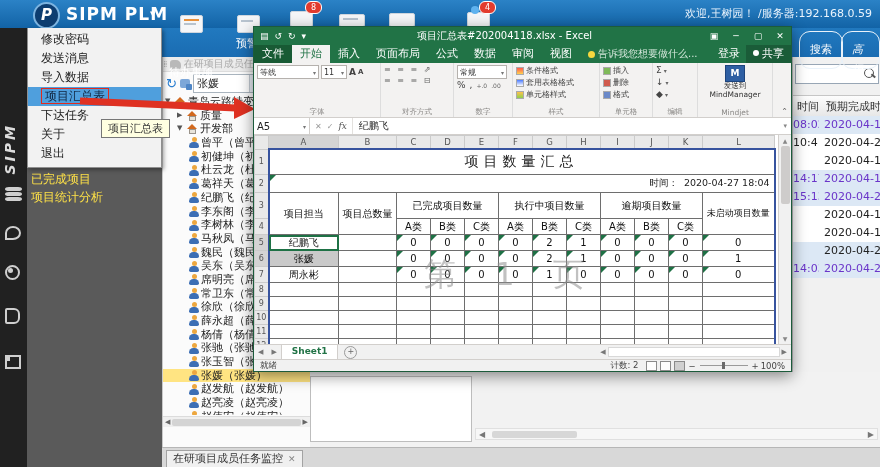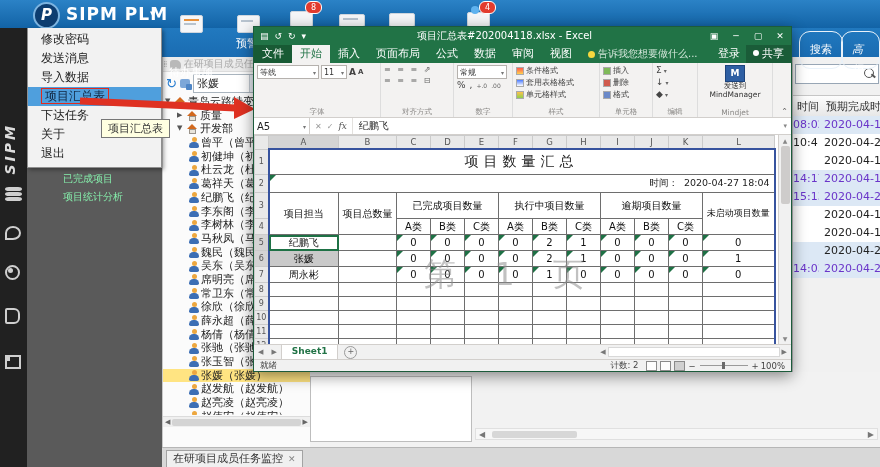--- a/index.html
+++ b/index.html
@@ -36,21 +36,21 @@
   .book{border:2px solid #cfcfcf;border-radius:2px 6px 6px 2px;width:11px;height:12px;}
   .card{border:2px solid #cfcfcf;width:12px;height:10px;}
   .card i{position:absolute;left:2px;top:2px;width:3px;height:4px;background:#cfcfcf;}
   
   .menu{left:27px;top:28px;width:135px;height:140px;background:#f2f2f2;border:1px solid #8f8f8f;border-top:none;
     box-shadow:2px 2px 4px rgba(0,0,0,.35);z-index:30;padding-top:2px;box-sizing:border-box;}
   .mi{height:19px;line-height:19px;padding-left:13px;font-size:12px;color:#222;}
   .mi.hl{background:#4f9fdd;}
   .redbox{border:1px solid #e02b1d;padding:0 3px;color:#10253f;}
   .darkpanel{left:27px;top:168px;width:135px;height:299px;background:#5a5a5a;z-index:5;}
-  .dk{padding-left:36px;height:18px;line-height:18px;font-size:10px;color:#86efac;}
+  .dk{padding-left:4px;height:18px;line-height:18px;font-size:12px;color:#fde047;}
   .tooltip{left:101px;top:119px;background:#ffffe1;border:1px solid #767676;padding:1px 6px;
     font-size:11px;color:#333;z-index:40;}
   .redarrow{left:76px;top:92px;z-index:35;}
   
   .tree{left:162px;top:57px;width:148px;height:390px;background:#fbfbfb;border-left:1px solid #c9c9c9;box-sizing:border-box;}
   .t-top{height:14px;background:#ececec;border-bottom:1px solid #dcdcdc;display:flex;align-items:center;gap:3px;
     color:#a9a9a9;font-size:10px;white-space:nowrap;overflow:hidden;}
   .grip{color:#b5b5b5;font-size:9px;letter-spacing:-1px;}
   .paw{width:11px;height:9px;background:#b9b9b9;border-radius:3px 5px 2px 3px;flex:none;}
   .t-filter{height:22px;display:flex;align-items:center;gap:3px;padding:0 3px;}
@@ -195,20 +195,21 @@
   .zoomthumb{position:absolute;left:22px;top:-3px;width:3px;height:7px;background:#6a6a6a;}
   .zpct{margin:0 6px 0 2px;}
 </style>
 </head>
 <body>
 
 <div class="topbar ab">
   <div class="logo-circle ab">P</div>
   <div class="logo-text ab">SIPM PLM</div>
   <div class="logo-caret ab">▾</div>
+  <div class="welcome ab">欢迎,王树园！ /服务器:192.168.0.59</div>
 </div>
 
 <div class="icontb ab"></div>
 <div class="tb-item-icon ab" style="left:180px;top:15px;">
     <i class="tb-icon-deco"></i>
     <i class="tb-icon-deco2"></i>
   </div>
 <div class="tb-label ab" style="left:169px;top:37px;margin-top:28px;">待办事项</div>
 <div class="tb-item-icon ab" style="left:237px;top:15px;">
     <i class="tb-icon-deco2" style="top:4px"></i>

